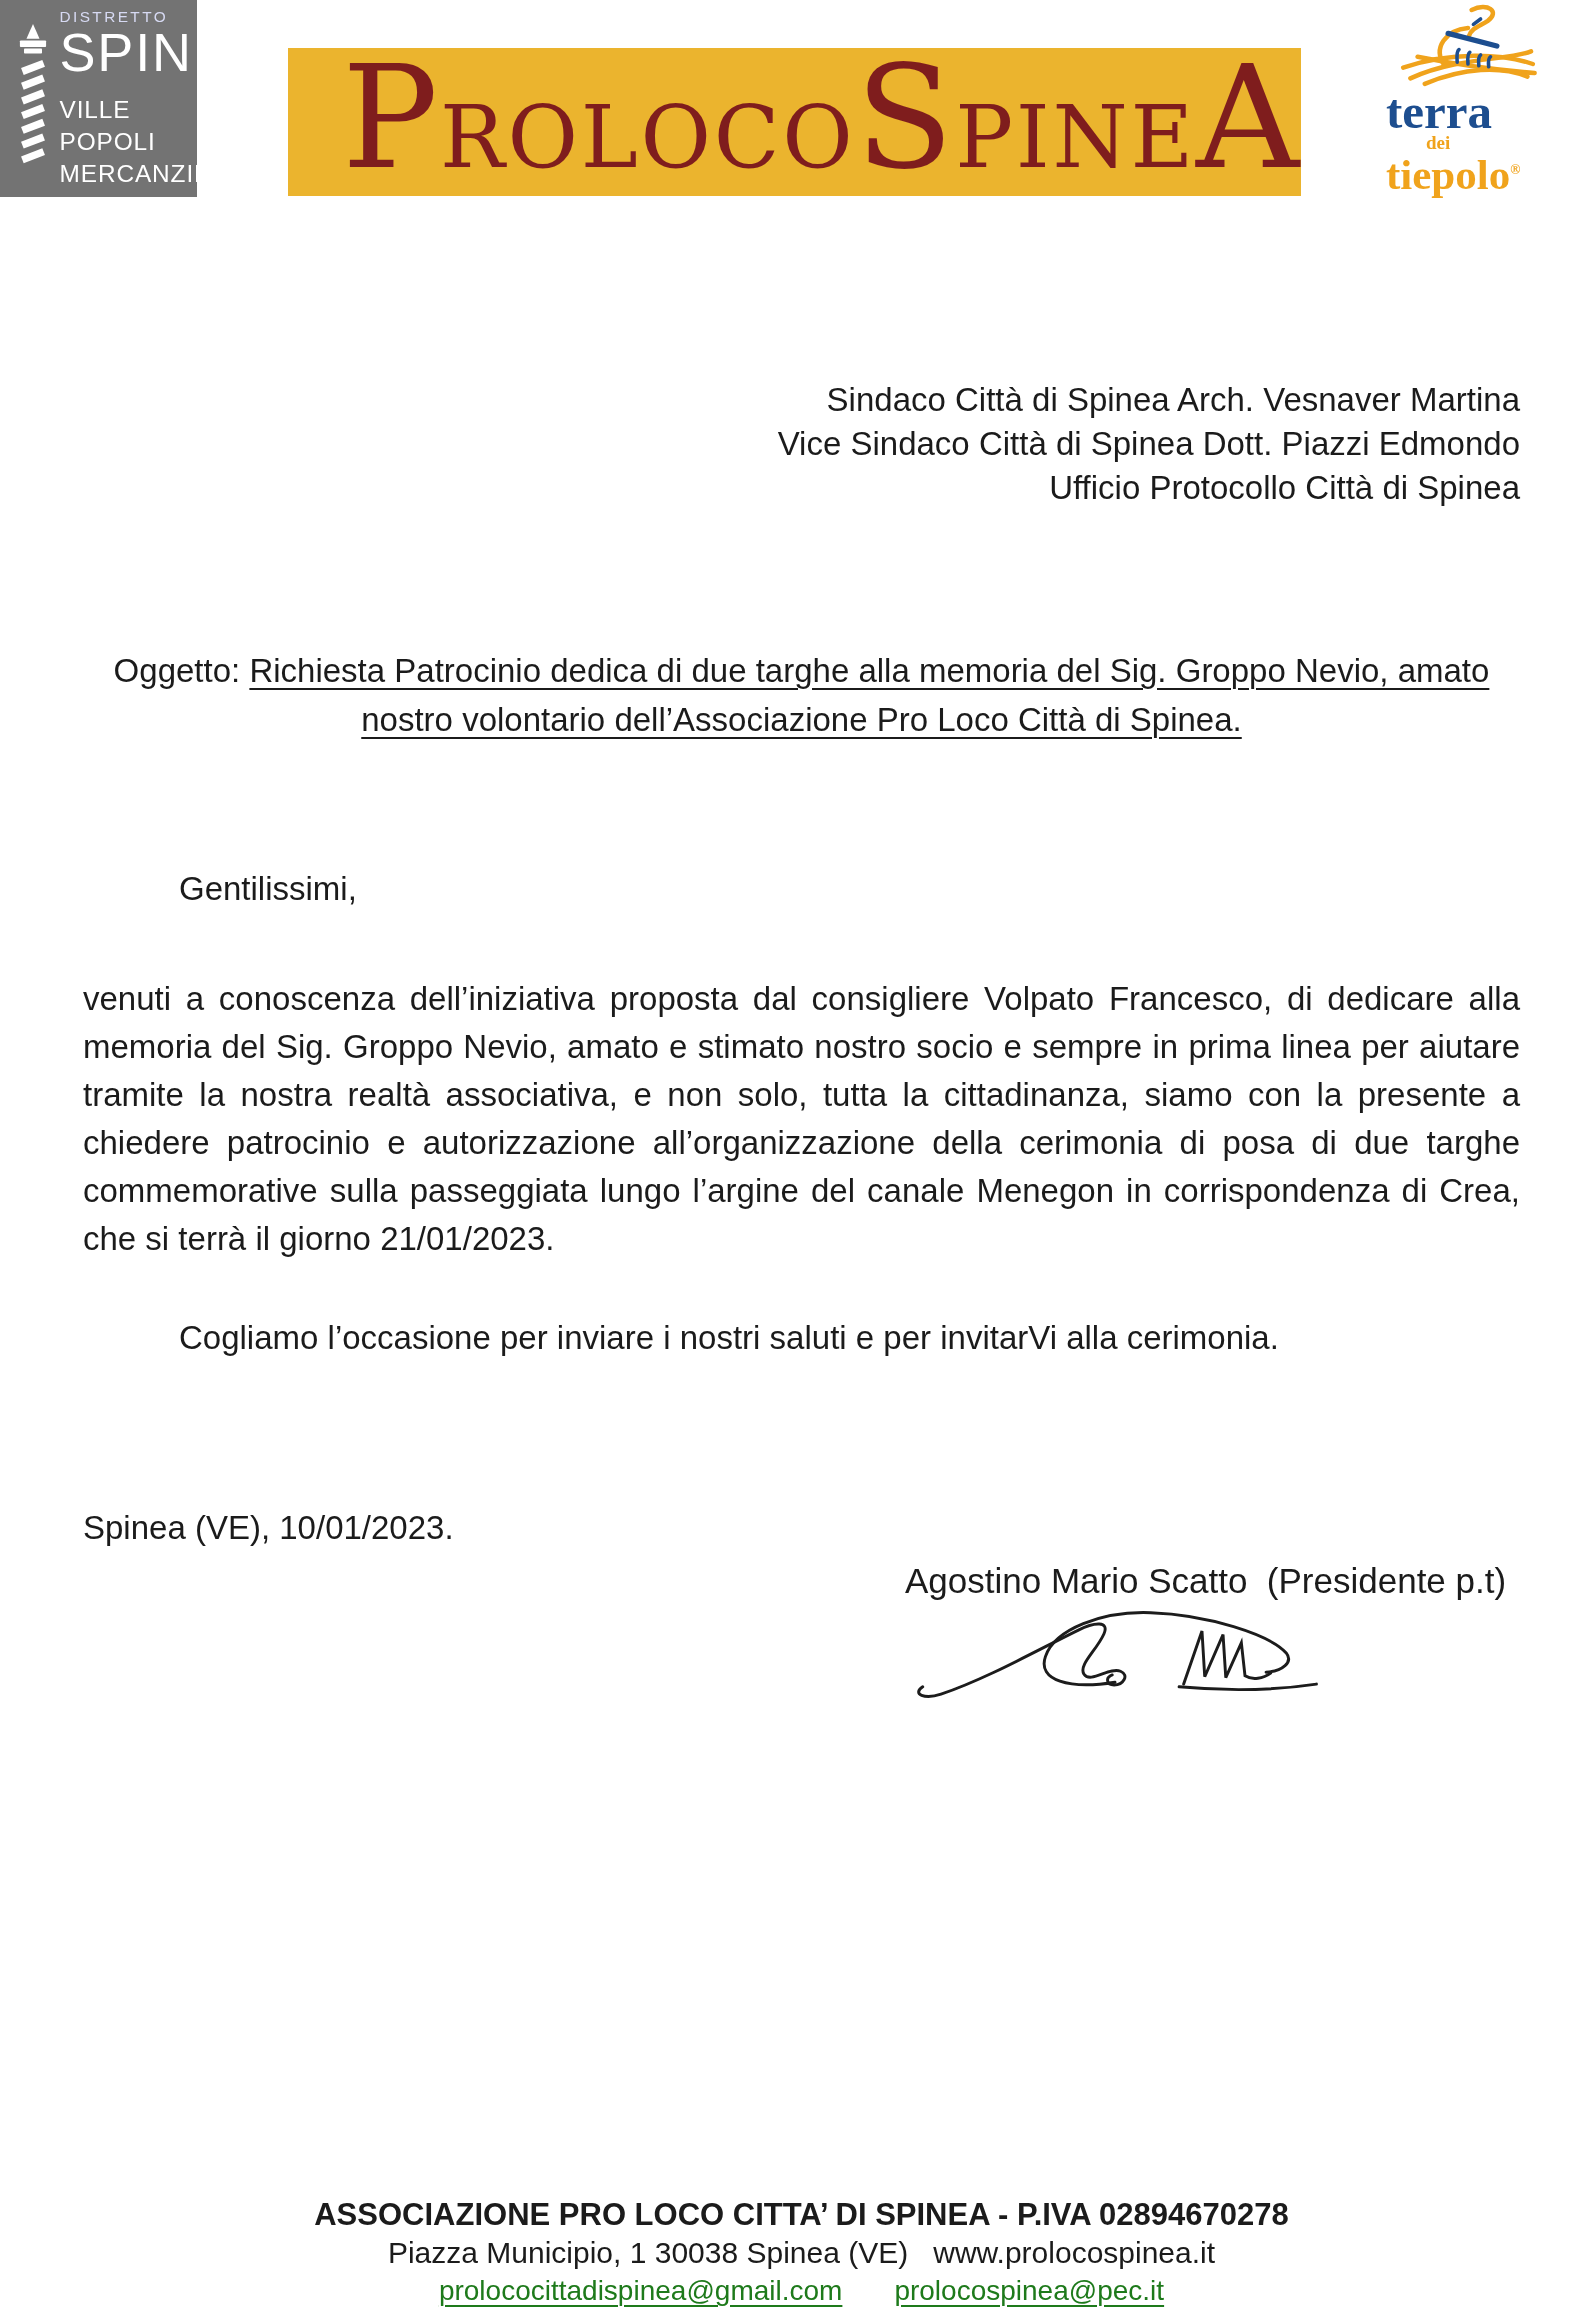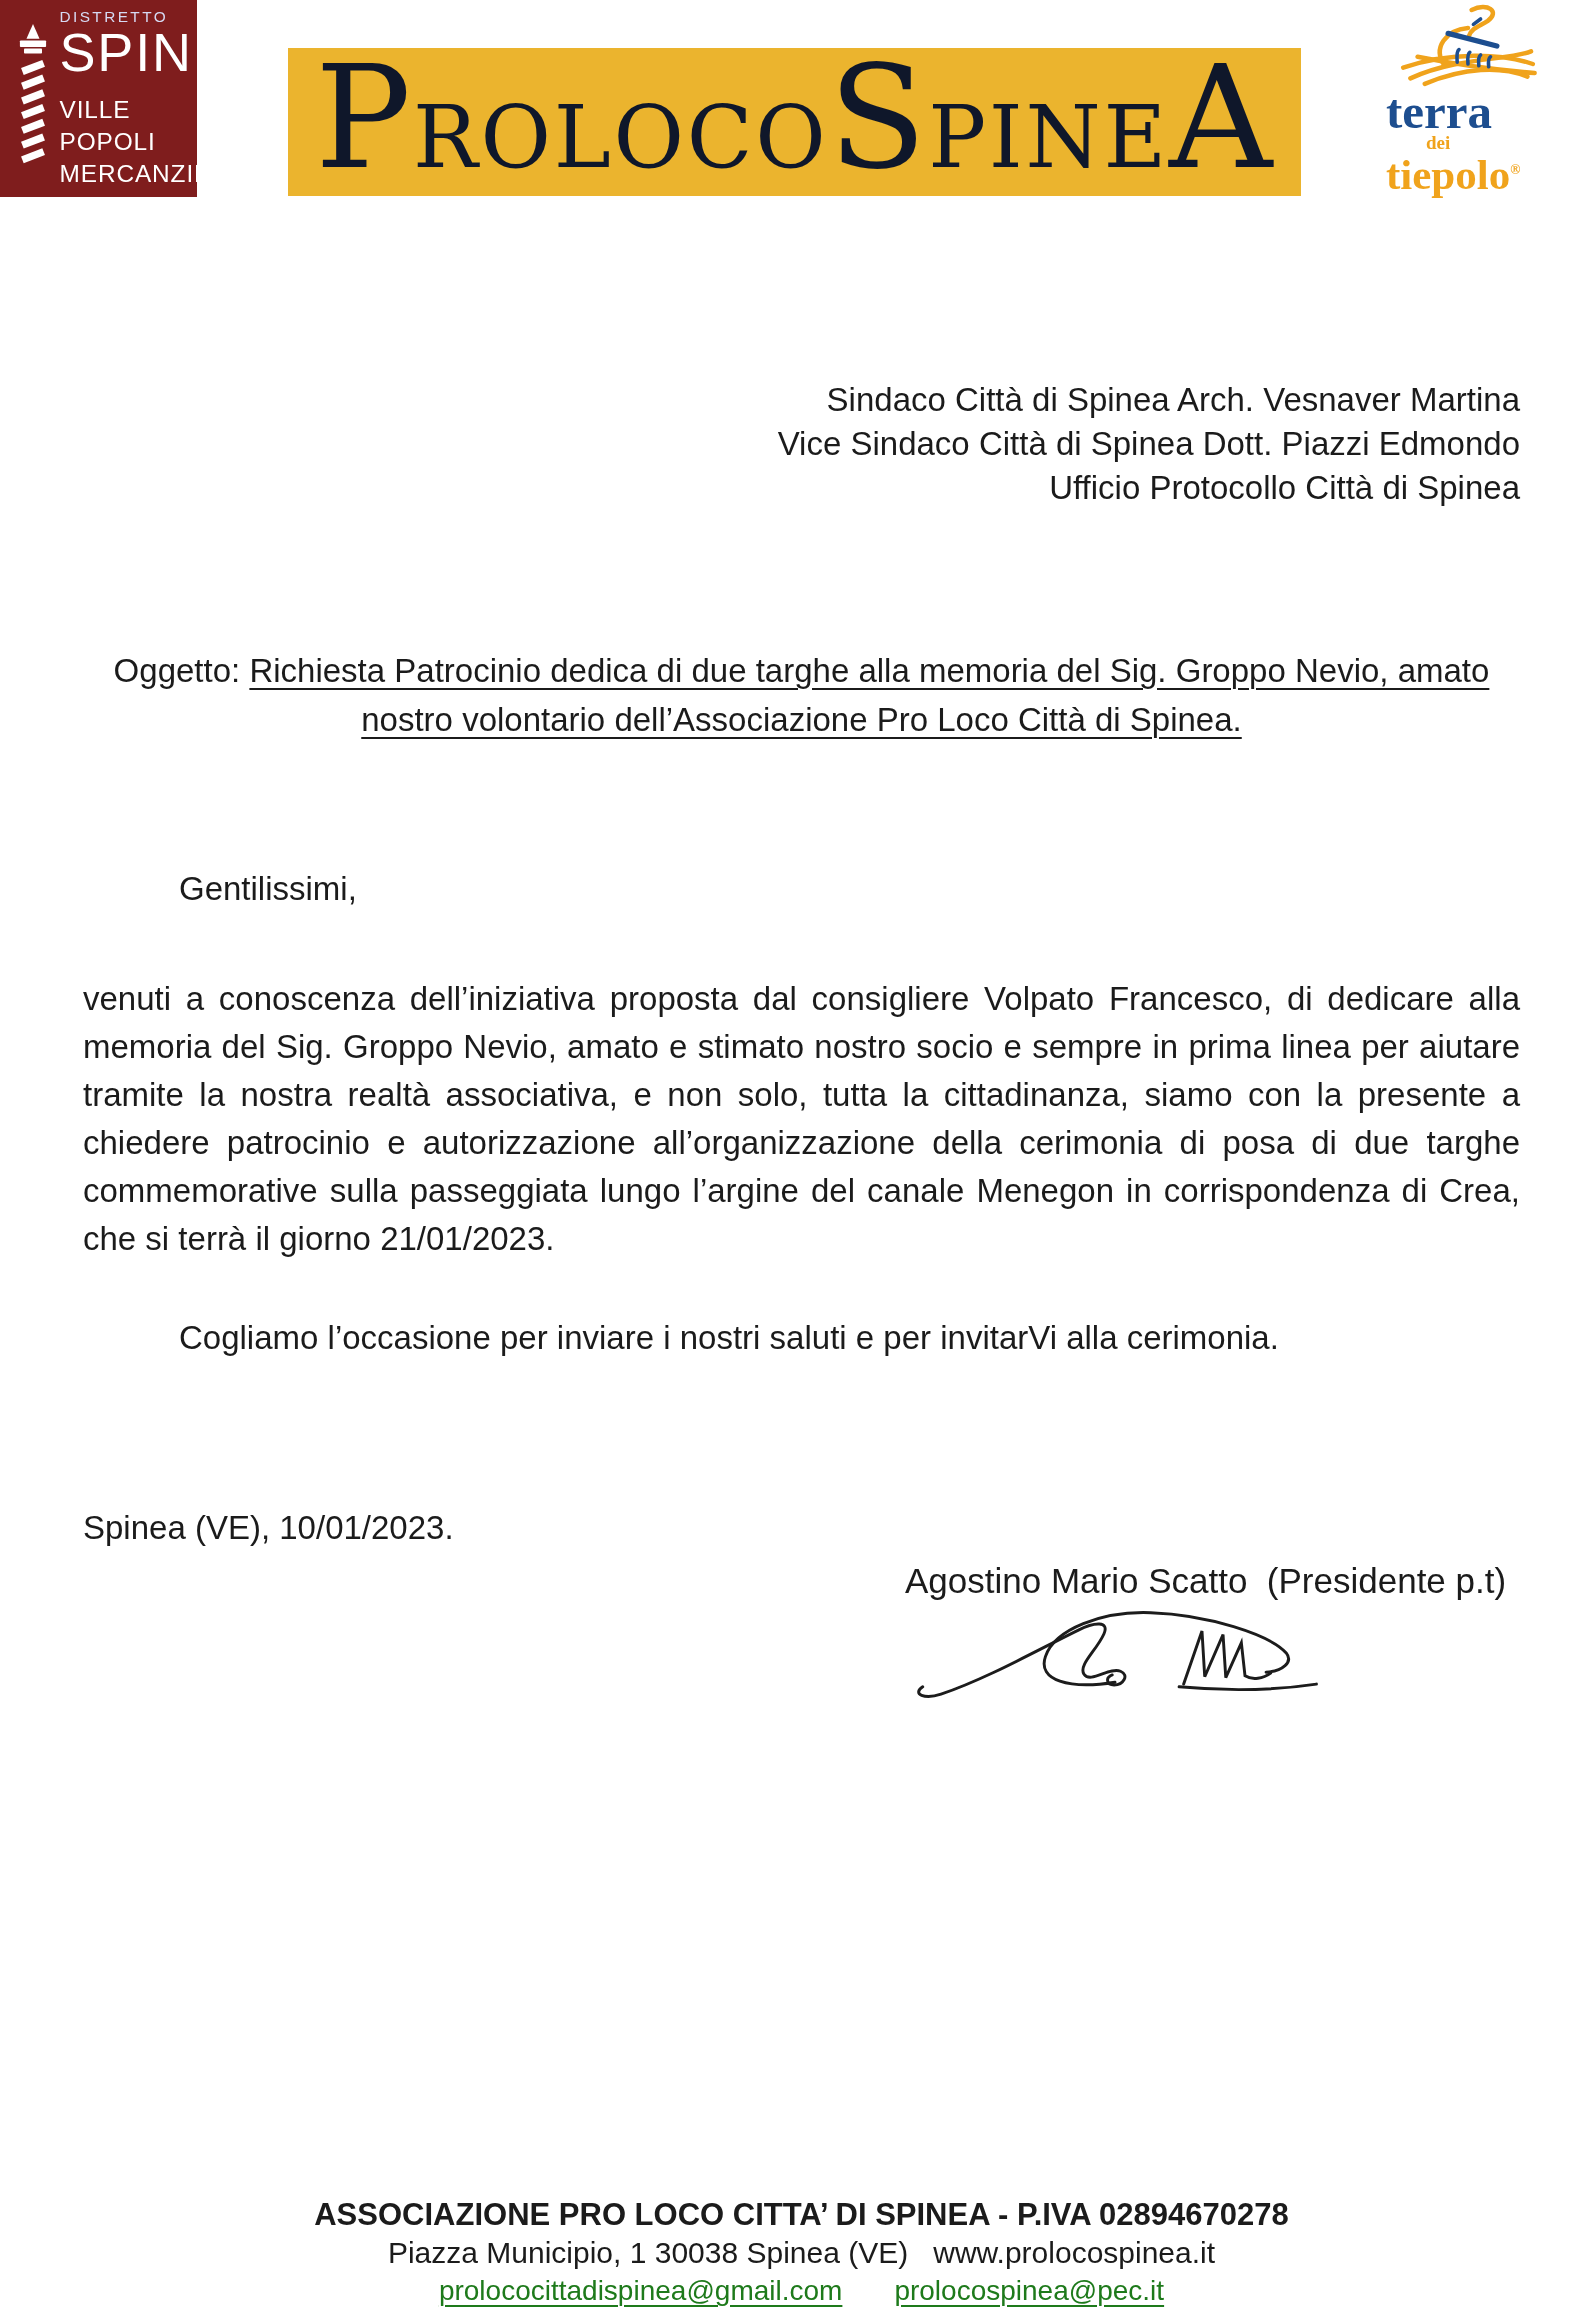--- a/index.html
+++ b/index.html
@@ -5,37 +5,37 @@
   html,body { margin:0; padding:0; background:#ffffff; }
   .page {
     position:relative; width:1580px; height:2316px; margin:0 auto;
     background:#ffffff; overflow:hidden;
     font-family:"Liberation Sans", sans-serif; color:#1b1b1b;
   }
 
   
   .distretto {
     position:absolute; left:0; top:0; width:197px; height:197px;
-    background:#7f1d1d; display:flex; align-items:center; box-sizing:border-box;
+    background:#737373; display:flex; align-items:center; box-sizing:border-box;
     padding:12.7px 9px 12.7px 14.5px;
   }
   .distretto svg { width:36px; height:159px; flex:0 0 auto; }
   .d-text { margin-left:9px; color:#ffffff; }
   .d-small { font-size:15.4px; letter-spacing:2.4px; color:#d7daf3; margin-top:1.8px; }
   .d-big   { font-size:54px; letter-spacing:1.8px; line-height:43px; margin-top:5px; }
   .d-sub   { margin-top:20px; font-size:24.4px; line-height:32px; letter-spacing:0.9px; }
 
   .banner {
     position:absolute; left:288px; top:48px; width:1013px; height:148px;
     background:#ebb42e;
   }
   .banner-text {
     position:absolute; left:0; width:100%; top:50%; transform:translateY(-53%);
-    text-align:center; line-height:1; white-space:nowrap;
-    font-family:"DejaVu Serif", serif; color:#0f172a;
+    text-align:right; line-height:1; white-space:nowrap;
+    font-family:"DejaVu Serif", serif; color:#7f1d1d;
   }
   .banner-text .cap { font-size:143px; letter-spacing:1.8px; }
   .banner-text .sm  { font-size:86px;  letter-spacing:2.7px; }
 
   .terra {
     position:absolute; left:1386px; top:1px; width:163px; height:210px;
     text-align:left; font-family:Liberation Serif, serif;
   }
   .terra svg { width:150px; height:90px; display:block; margin:0 auto; }
   .t-terra   { color:#1d4e8f; font-size:49px; font-weight:700; line-height:49px; margin-top:-3.6px; }

